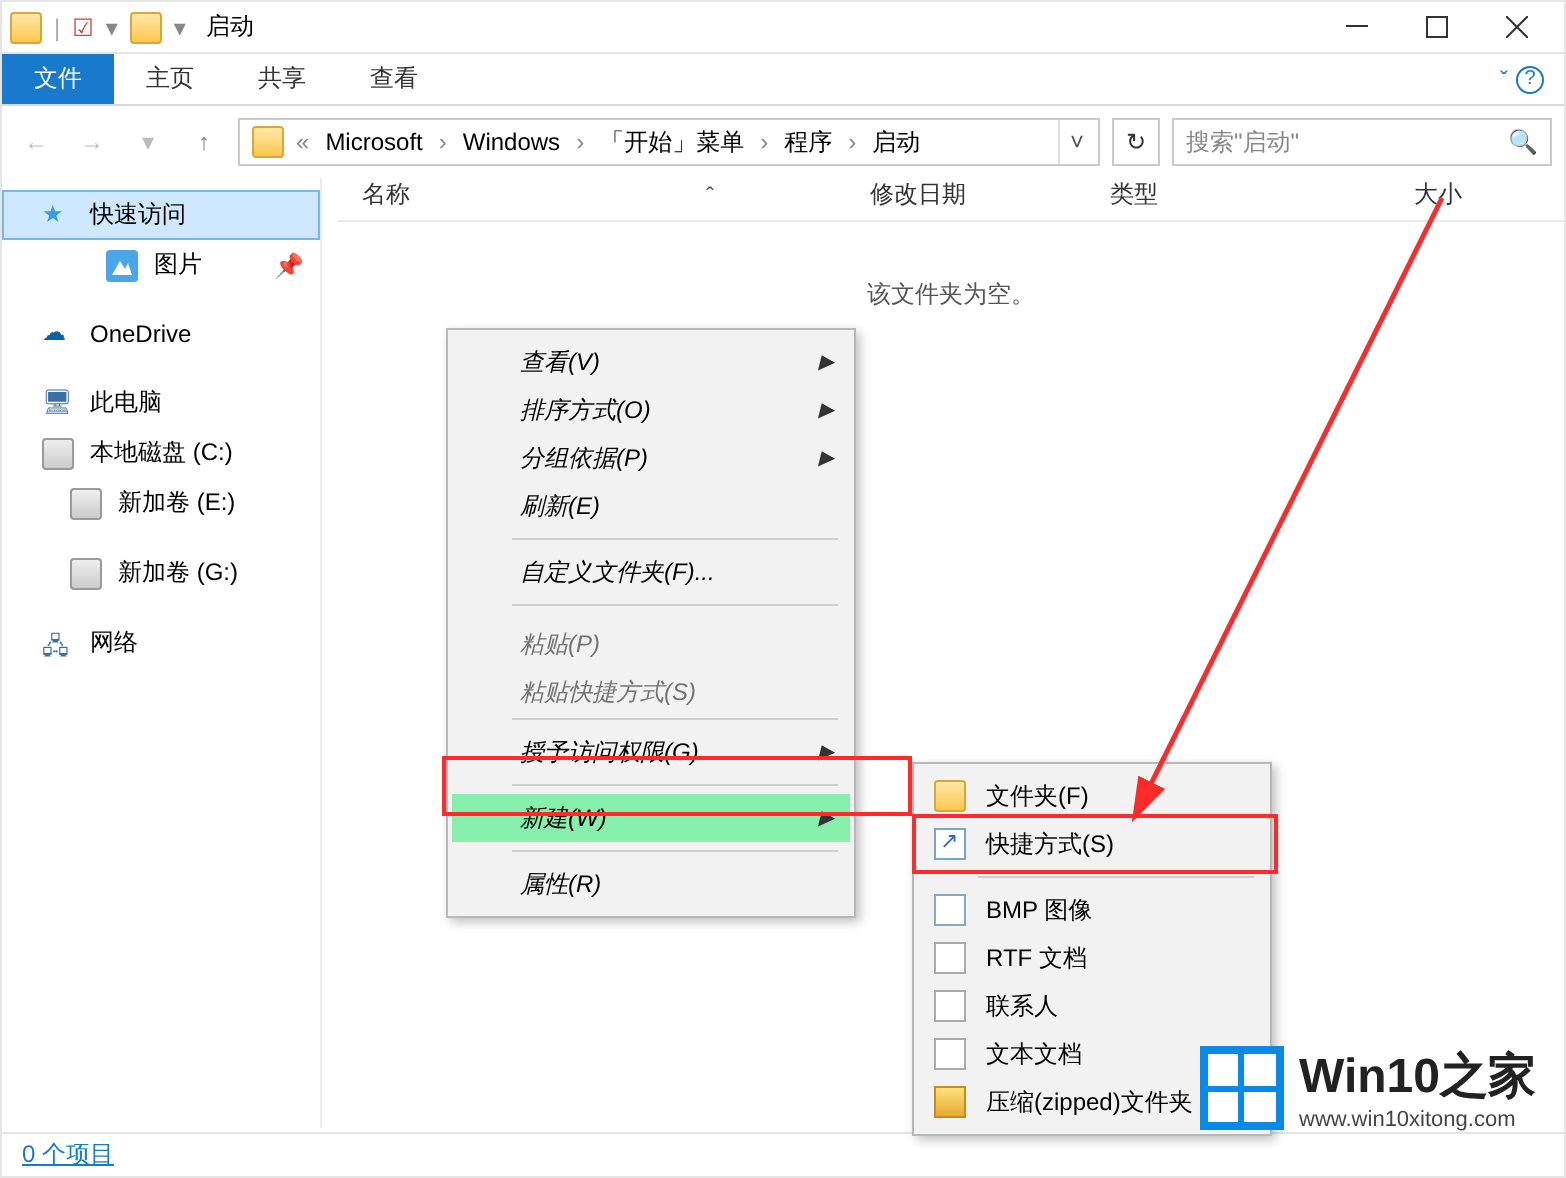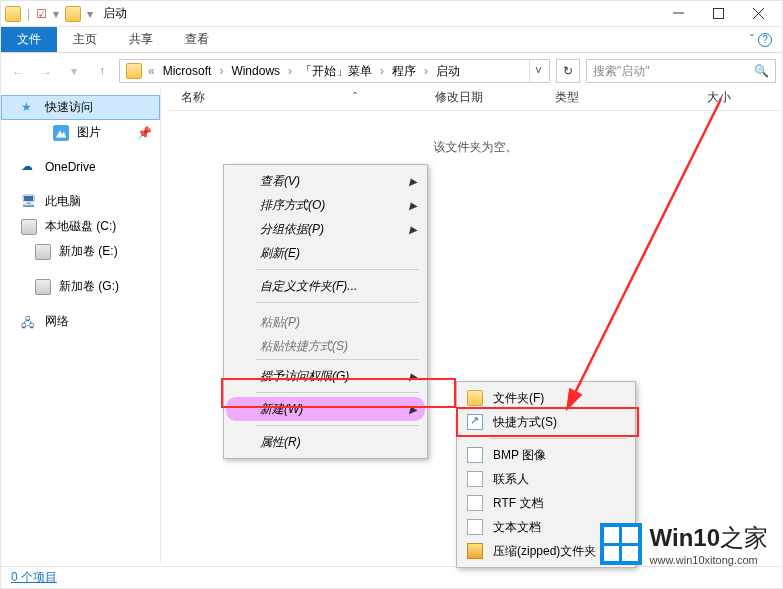--- a/index.html
+++ b/index.html
@@ -55,21 +55,21 @@
 
 .content { position: absolute; left: 168px; top: 114px; right: 0; bottom: 24px; }
 .empty { text-align: center; color: #555; margin-top: 24px; }
 
 
 .status { position: absolute; bottom: 0; left: 0; right: 0; height: 22px; border-top: 1px solid #e5e5e5; display: flex; align-items: center; padding: 0 10px; color: #1979ca; text-decoration: underline; }
 
 
 .menu { position: absolute; background: #f2f2f2; border: 1px solid #b8b8b8; box-shadow: 2px 2px 5px rgba(0,0,0,.25); padding: 4px 2px; }
 .menu .mi { display: flex; align-items: center; height: 24px; padding: 0 30px 0 34px; position: relative; cursor: default; }
-.menu .mi.hl { background: #f0abfc; border-radius: 10px; }
+.menu .mi.hl { background: #86efac; }
 .menu .mi .arrow { position: absolute; right: 8px; color: #333; font-size: 10px; }
 .menu .mi.disabled { color: #737373; align-items: flex-end; }
 .menu .sep { height: 1px; background: #cfcfcf; margin: 4px 6px 4px 30px; }
 .menu .mi .ico16 { position: absolute; left: 8px; width: 16px; height: 16px; }
 .ico16.folder { background: linear-gradient(#ffe9a6,#fcc64d); border: 1px solid #d9a63a; border-radius: 2px; }
 .ico16.shortcut { background: #fff; border: 1px solid #7aa4cc; position: relative; }
 .ico16.shortcut::after { content: "↗"; position: absolute; left: 2px; top: -1px; color: #2a6fb4; font-size: 11px; }
 .ico16.bmp { background: #fff; border: 1px solid #8ab; }
 .ico16.contact { background: #fff; border: 1px solid #aaa; }
 .ico16.rtf { background: #fff; border: 1px solid #aaa; }
@@ -253,26 +253,26 @@
   <div class="mi">
       <span class="ico16 shortcut"></span>
       <span>快捷方式(S)</span>
     </div>
   <div class="sep"></div>
   <div class="mi">
       <span class="ico16 bmp"></span>
       <span>BMP 图像</span>
     </div>
   <div class="mi">
+      <span class="ico16 rtf"></span>
+      <span>RTF 文档</span>
+    </div>
+  <div class="mi">
       <span class="ico16 contact"></span>
       <span>联系人</span>
-    </div>
-  <div class="mi">
-      <span class="ico16 rtf"></span>
-      <span>RTF 文档</span>
     </div>
   <div class="mi">
       <span class="ico16 txt"></span>
       <span>文本文档</span>
     </div>
   <div class="mi">
       <span class="ico16 zip"></span>
       <span>压缩(zipped)文件夹</span>
     </div>
 </div>
@@ -289,16 +289,16 @@
 </svg>
 
 <div class="watermark">
   <div class="logo">
       <span></span>
       <span></span>
       <span></span>
       <span></span>
     </div>
   <div>
-    <div><span class="txt1">Win10</span><span class="txt1" style="font-weight:400">之家</span></div>
+    <div><span class="txt1">Win10</span><span class="txt1" style="font-weight:700">之家</span></div>
     <div class="txt2">www.win10xitong.com</div>
   </div>
 </div>
 
 </body></html>

